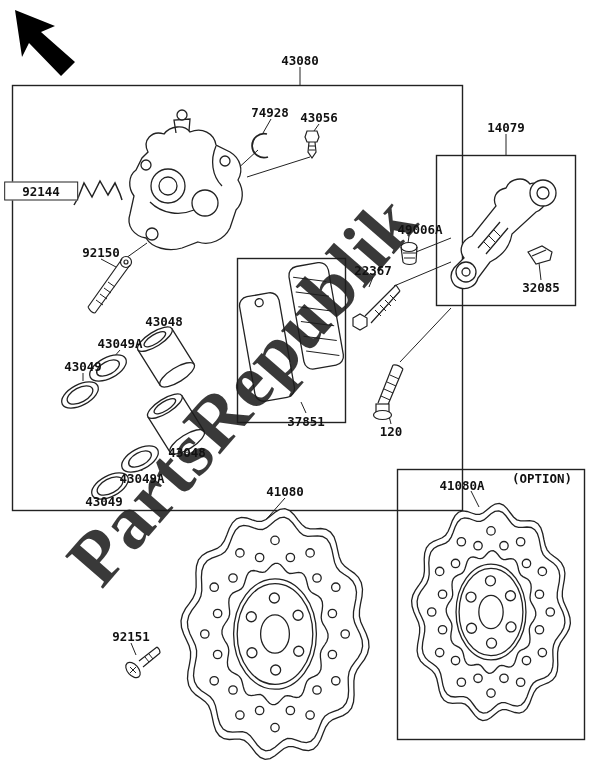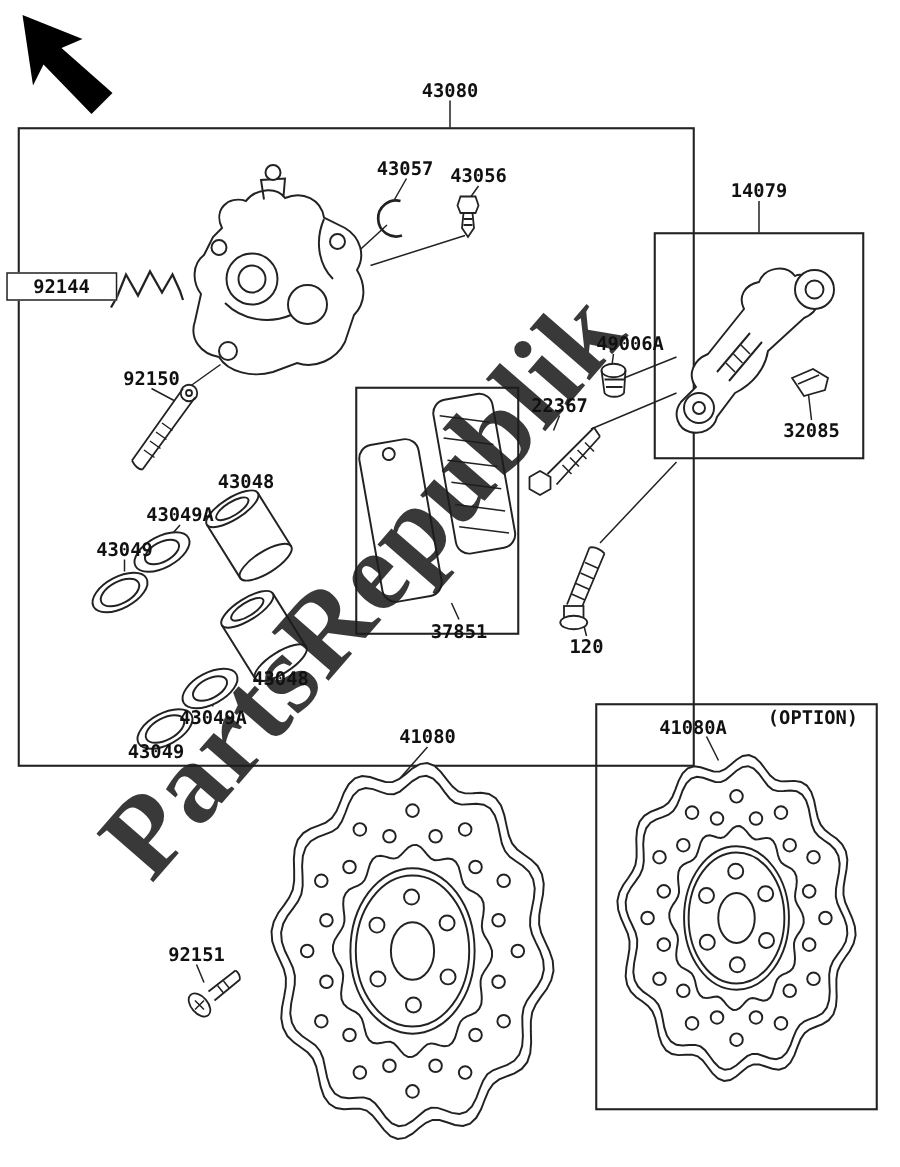--- a/index.html
+++ b/index.html
@@ -234,21 +234,21 @@
         <g transform="translate(110,486) rotate(-28)" fill="none" stroke="#222" stroke-width="1.3">
           <ellipse cx="0" cy="0" rx="20" ry="10.4" fill="#fff"></ellipse>
           <ellipse cx="0" cy="0" rx="14" ry="7.279999999999999"></ellipse>
         </g>
       </g>
   </svg>
 
   <div class="watermark">PartsRepublik</div>
 
   <div class="lbl" style="left:300px;top:60px">43080</div>
-  <div class="lbl" style="left:270px;top:112px">43057</div>
+  <div class="lbl" style="left:270px;top:112px">74928</div>
   <div class="lbl" style="left:319px;top:117px">43056</div>
   <div class="lbl" style="left:506px;top:127px">14079</div>
   <div class="lbl boxed" style="left:41px;top:191px">92144</div>
   <div class="lbl" style="left:101px;top:252px">92150</div>
   <div class="lbl" style="left:420px;top:229px">49006A</div>
   <div class="lbl" style="left:373px;top:270px">22367</div>
   <div class="lbl" style="left:541px;top:287px">32085</div>
   <div class="lbl" style="left:164px;top:321px">43048</div>
   <div class="lbl" style="left:120px;top:343px">43049A</div>
   <div class="lbl" style="left:83px;top:366px">43049</div>

